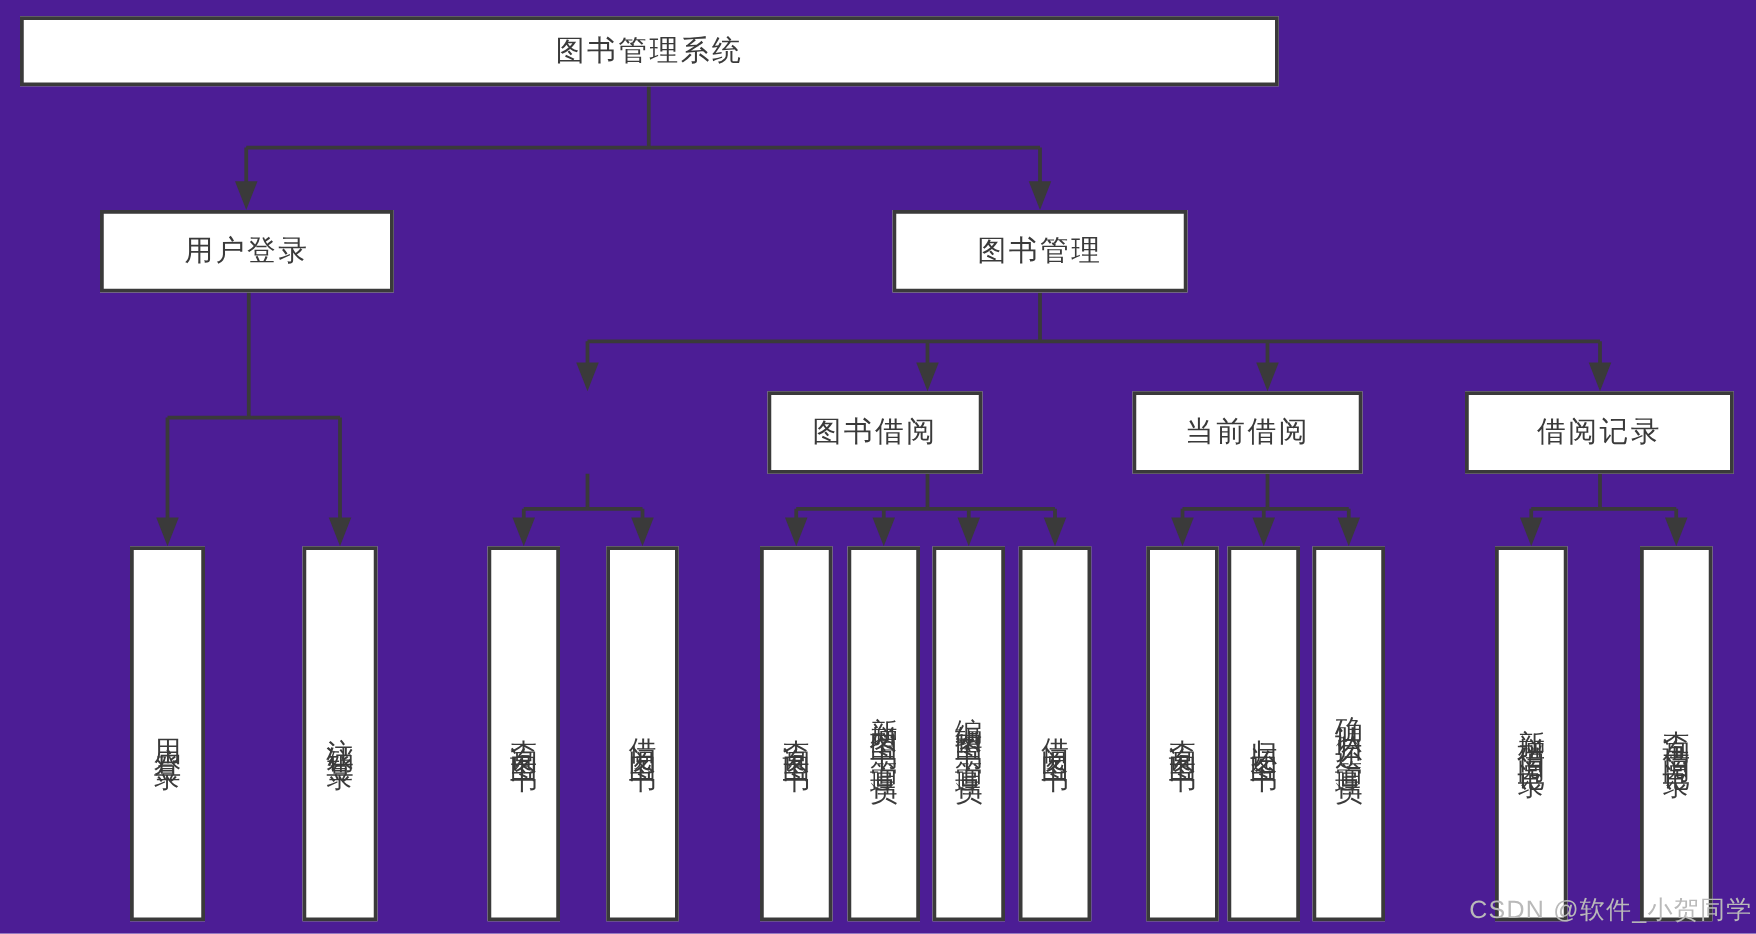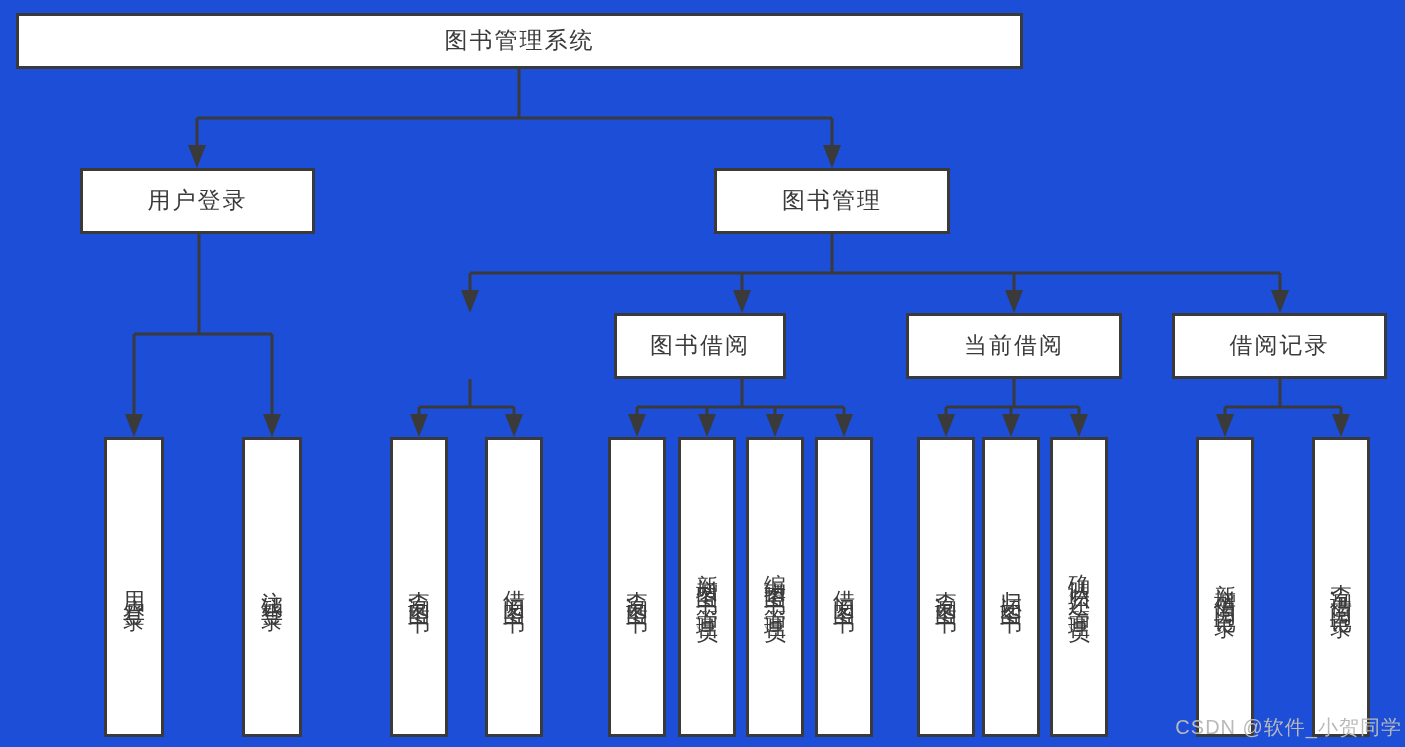--- a/index.html
+++ b/index.html
@@ -1,17 +1,17 @@
 <!DOCTYPE html>
 <html><head>
 <meta charset="utf-8">
 <style>
   html,body{margin:0;padding:0;background:#ffffff;}
   .stage{
-    position:relative;width:1405px;height:747px;background:#1d4ed8;
+    position:relative;width:1405px;height:747px;background:#4c1d95;
     font-family:"Liberation Sans","DejaVu Sans",sans-serif;color:#333333;overflow:hidden;
   }
   .connectors{position:absolute;left:0;top:0;z-index:1;}
   .node{
     position:absolute;box-sizing:border-box;background:#ffffff;
     border:3px solid #3a3a3a;display:flex;align-items:center;justify-content:center;
     z-index:2;
   }
   .node .label{
     font-size:23px;letter-spacing:2px;white-space:nowrap;line-height:1.2;color:#3a3a3a;
@@ -80,21 +80,21 @@
   <div class="node" style="left:80px;top:168px;width:235px;height:66px">
     <span class="label">用户登录</span>
   </div>
   <div class="node" style="left:714px;top:168px;width:236px;height:66px">
     <span class="label">图书管理</span>
   </div>
 
   <div class="node" style="left:614px;top:313px;width:172px;height:66px">
     <span class="label">图书借阅</span>
   </div>
-  <div class="node" style="left:906px;top:313px;width:216px;height:66px">
+  <div class="node" style="left:906px;top:313px;width:184px;height:66px">
     <span class="label">当前借阅</span>
   </div>
   <div class="node" style="left:1172px;top:313px;width:215px;height:66px">
     <span class="label">借阅记录</span>
   </div>
 
   <div class="node leaf" style="left:104px;top:437px;width:60px;height:300px">
     <span class="label">用户登录</span>
   </div>
   <div class="node leaf" style="left:242px;top:437px;width:60px;height:300px">

